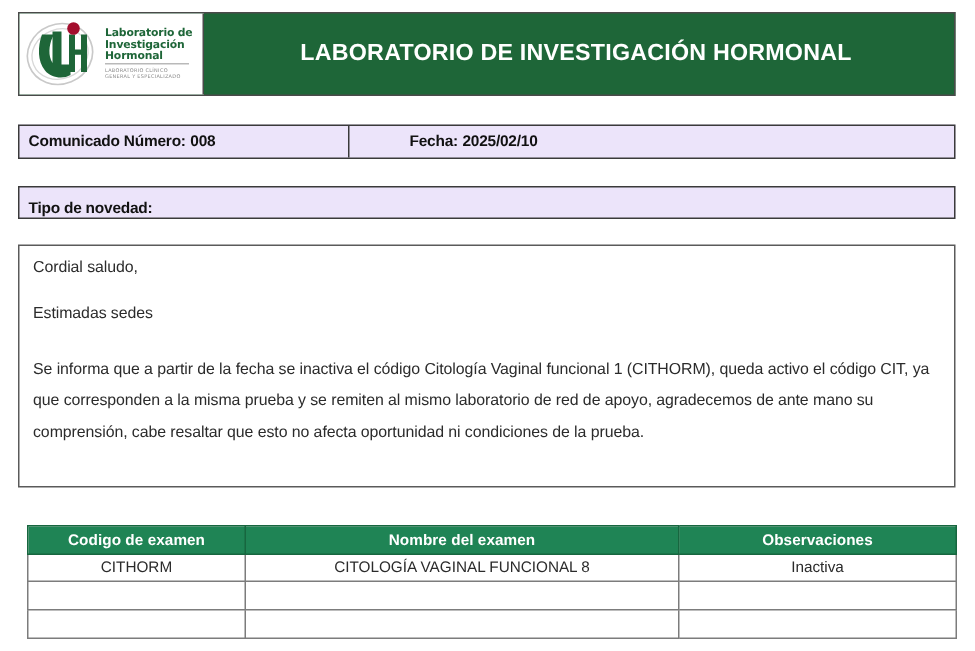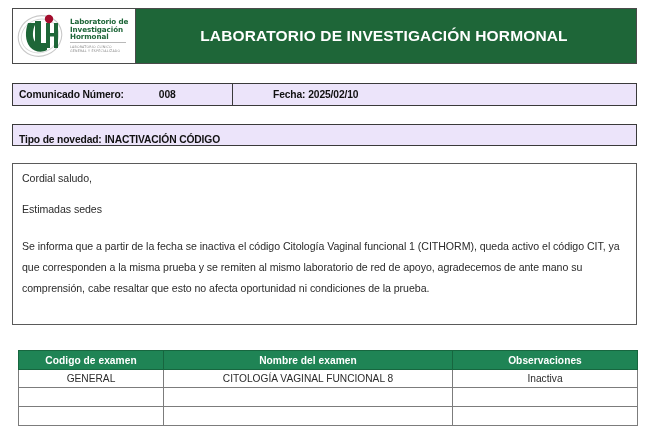--- a/index.html
+++ b/index.html
@@ -118,21 +118,20 @@
   .meta-cell {
     display: flex;
     align-items: center;
     padding-left: 6px;
     box-sizing: border-box;
   }
   .meta-cell-left {
     width: 220px;
     flex: 0 0 220px;
     border-right: 1.2px solid #3a3a3a;
-    gap: 32px;
   }
   .meta-cell-right {
     flex: 1 1 auto;
     margin-left: 34px;
   }
   .meta-label {
     font-size: 10.3px;
     font-weight: 700;
     color: #111111;
     white-space: nowrap;
@@ -288,40 +287,39 @@
       <span class="meta-value">008</span>
     </div>
     <div class="meta-cell meta-cell-right">
       <span class="meta-label">Fecha:</span>
       <span class="meta-value">2025/02/10</span>
     </div>
   </div>
 
   <div class="novelty-bar">
     <span class="novelty-label">Tipo de novedad:</span>
-    <span class="novelty-value">INACTIVACIÓN CÓDIGO</span>
   </div>
 
   <div class="body-box">
     <p class="body-line body-greeting">Cordial saludo,</p>
     <p class="body-line body-salutation">Estimadas sedes</p>
     <p class="body-paragraph">Se informa que a partir de la fecha se inactiva el código  Citología Vaginal funcional 1 (CITHORM), queda activo el código CIT, ya que corresponden a la misma prueba y se remiten al mismo laboratorio de red de apoyo, agradecemos de ante mano su comprensión, cabe resaltar que esto no afecta oportunidad ni condiciones de la prueba.</p>
   </div>
 
   <table class="exam-table">
     <thead>
       <tr>
         <th class="col-code">Codigo de examen</th>
         <th class="col-name">Nombre del examen</th>
         <th class="col-obs">Observaciones</th>
       </tr>
     </thead>
     <tbody>
       <tr>
-        <td class="col-code">GENERAL</td>
+        <td class="col-code">CITHORM</td>
         <td class="col-name">CITOLOGÍA VAGINAL FUNCIONAL 8</td>
         <td class="col-obs">Inactiva</td>
       </tr>
       <tr class="empty-row">
         <td class="col-code"></td>
         <td class="col-name"></td>
         <td class="col-obs"></td>
       </tr>
       <tr class="empty-row">
         <td class="col-code"></td>

